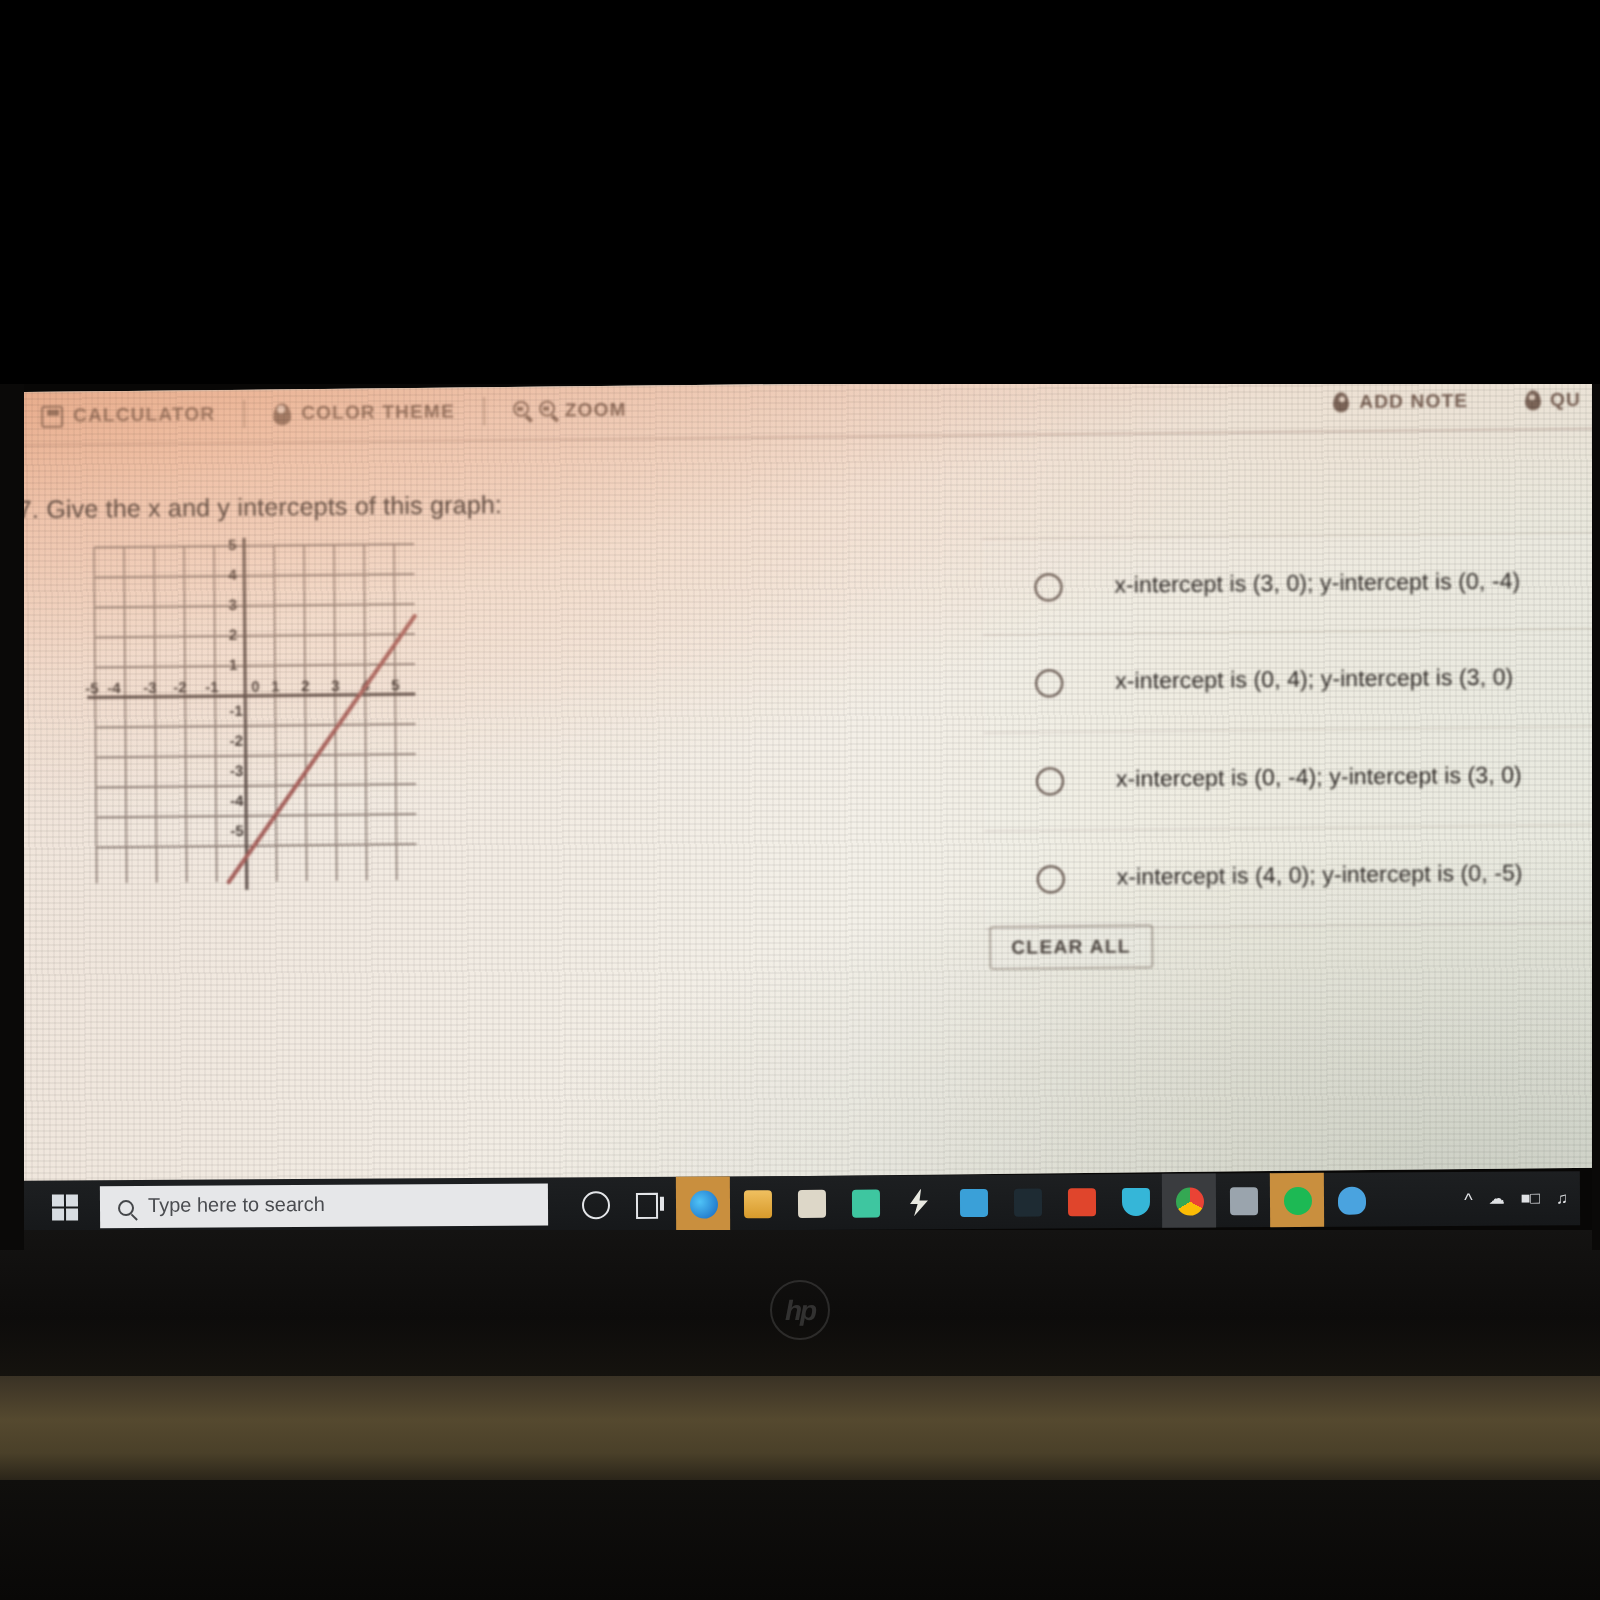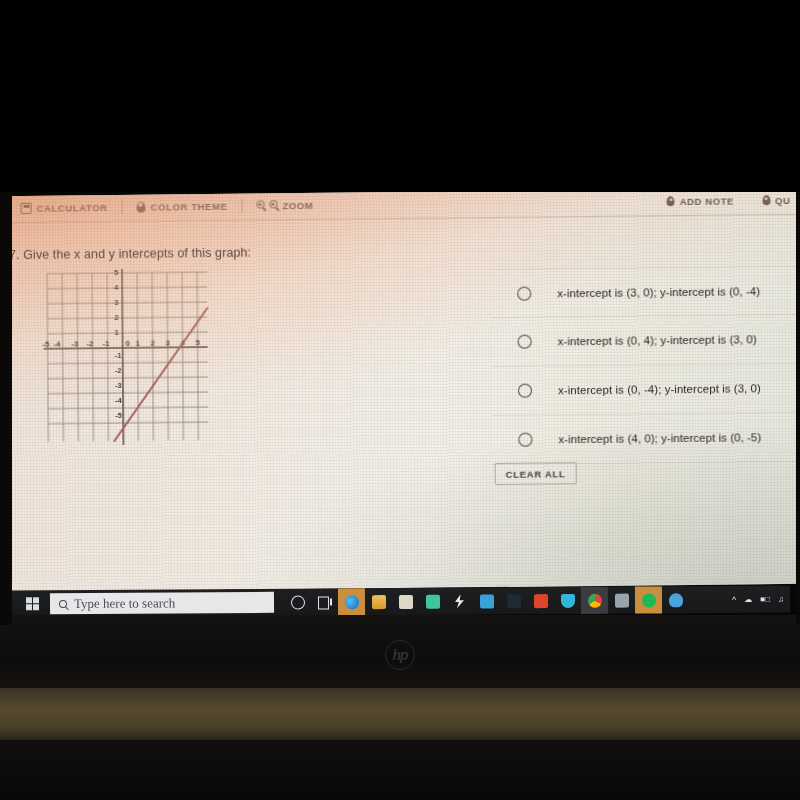--- a/index.html
+++ b/index.html
@@ -197,21 +197,21 @@
     padding-left:9px; flex:0 0 auto;
   }
   .search-ico {
     width:8px; height:8px; border:1.3px solid #45474a; border-radius:50%;
     position:relative; flex:0 0 auto;
   }
   .search-ico::after{
     content:""; position:absolute; right:-3px; bottom:-3px;
     width:4px; height:1.3px; background:#45474a; transform:rotate(45deg);
   }
-  #searchtext { font-size:13px; color:#4a4c50;font-family:Liberation Serif, serif; }
+  #searchtext { font-size:10px; color:#4a4c50; }
   .tb-icons { display:flex; align-items:center; gap:0; margin-left:10px; }
   .tb-app {
     width:27px; height:27px; display:flex; align-items:center; justify-content:center;
     flex:0 0 auto;
   }
   .tb-app .glyph {
     width:14px; height:14px; border-radius:3px; display:block;
   }
   .tb-app.circle .glyph { border-radius:50%; border:1.6px solid #e3e5e8; background:transparent; }
   .tb-app.taskview .glyph {

